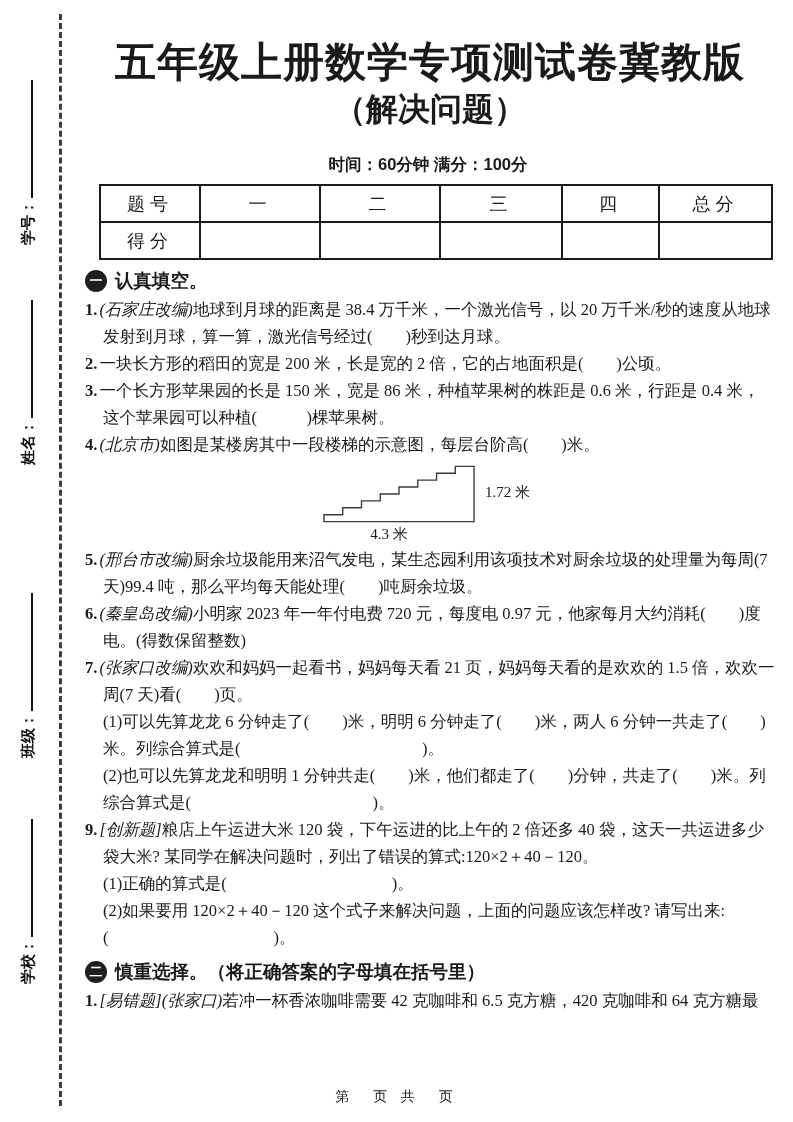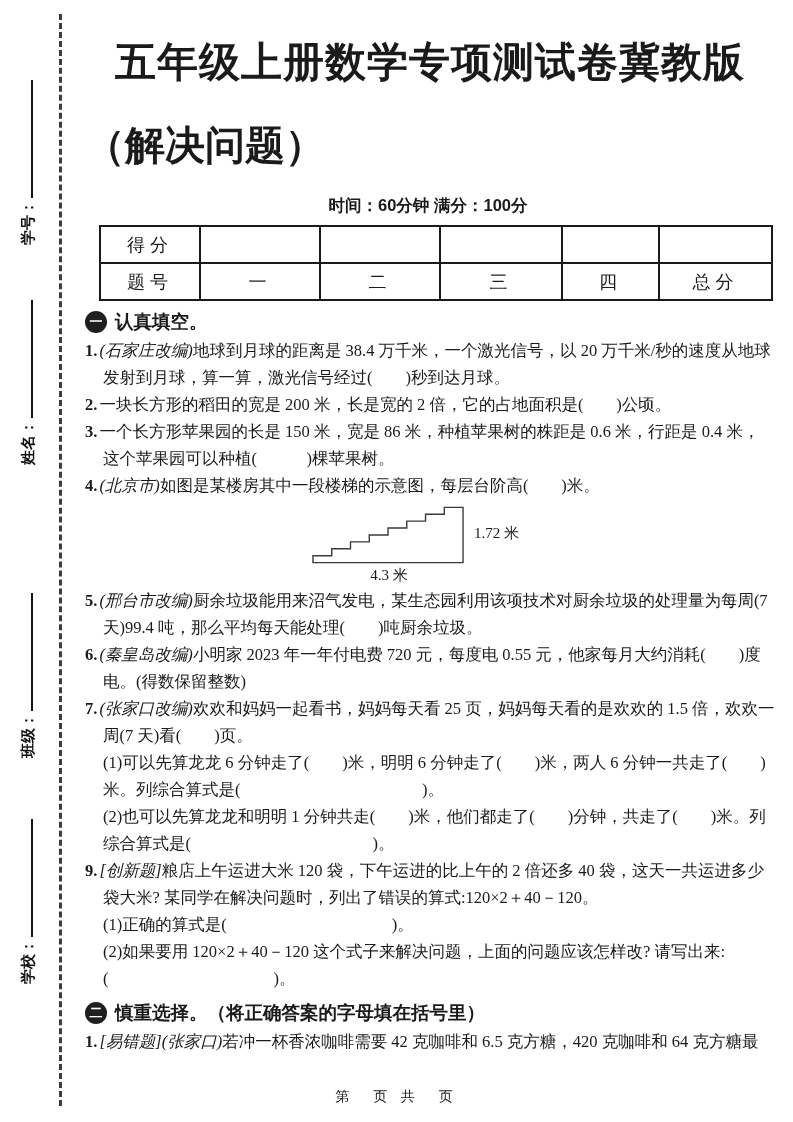--- a/index.html
+++ b/index.html
@@ -8,39 +8,39 @@
   
   .cut-line{position:absolute;left:59px;top:14px;height:1092px;border-left:3px dashed #3c3c3c;}
   .side-field{position:absolute;left:16px;transform:rotate(-90deg);transform-origin:0 0;
         white-space:nowrap;font-family:"Liberation Sans","DejaVu Sans",sans-serif;
         font-size:15px;font-weight:bold;color:#111;}
   .uline{display:inline-block;width:118px;height:1em;border-bottom:2px solid #111;margin-left:2px;}
   
   .content{position:absolute;left:85px;top:26px;width:690px;}
   .title{font-family:"Liberation Sans","DejaVu Sans",sans-serif;font-weight:800;font-size:41px;
         line-height:1.2;text-align:center;margin:12px 0 0;letter-spacing:1px;}
-  .subtitle{font-family:"Liberation Sans","DejaVu Sans",sans-serif;font-weight:800;font-size:40px;
-        margin:31px 0 0;}
+  .subtitle{font-family:"Liberation Sans","DejaVu Sans",sans-serif;font-weight:800;font-size:32px;
+        text-align:center;margin:1px 0 0;}
   .info{font-family:"Liberation Sans","DejaVu Sans",sans-serif;font-weight:700;font-size:16.5px;
         text-align:center;margin:22px 4px 0 0;}
   table.score{border-collapse:collapse;width:672px;margin:8px 0 0 14px;table-layout:fixed;}
   table.score td{border:2.3px solid #1a1a1a;height:33px;text-align:center;vertical-align:middle;
         font-size:18px;letter-spacing:5px;}
   .sec-head{display:flex;align-items:center;margin:8px 0 3px;
         font-family:"Liberation Sans","DejaVu Sans",sans-serif;font-weight:800;font-size:18.5px;}
   .circ{flex:none;width:22px;height:22px;border-radius:50%;background:#1f1f1f;color:#fff;
         font-size:13px;line-height:22px;text-align:center;font-weight:700;margin-right:8px;}
   .question{font-size:16.5px;line-height:27px;}
   .qmain{padding-left:18px;text-indent:-18px;}
   .qsub{padding-left:18px;text-indent:0;}
   .qnum{font-weight:700;margin-right:2px;}
   .qprefix{font-style:italic;}
   
   .diagram{margin:2px 0 2px 226px;width:230px;}
-  .diagram-row{display:flex;align-items:center;}
+  .diagram-row{display:flex;align-items:center;justify-content:center;}
   .diagram svg{flex:none;}
   .dim-h{font-size:15px;margin-left:7px;white-space:nowrap;}
   .dim-w{width:156px;text-align:center;font-size:15px;line-height:20px;}
   .footer{position:absolute;bottom:16px;left:0;width:100%;text-align:center;
         font-size:14px;letter-spacing:5px;}
 </style>
 </head>
 <body>
 
 <div class="page">
@@ -72,34 +72,34 @@
       <colgroup>
           <col style="width:100px">
           <col style="width:120px">
           <col style="width:120px">
           <col style="width:122px">
           <col style="width:97px">
           <col style="width:113px">
         </colgroup>
       <tbody>
           <tr>
+        <td>题号</td>
+        <td>一</td>
+        <td>二</td>
+        <td>三</td>
+        <td>四</td>
+        <td>总分</td>
+      </tr>
+      <tr>
         <td>得分</td>
         <td></td>
         <td></td>
         <td></td>
         <td></td>
         <td></td>
-      </tr>
-      <tr>
-        <td>题号</td>
-        <td>一</td>
-        <td>二</td>
-        <td>三</td>
-        <td>四</td>
-        <td>总分</td>
       </tr>
     </tbody>
       </table>
 
     <div class="sec-head">
       <span class="circ">一</span>
       <span>认真填空。</span>
     </div>
 
     <div class="question">
@@ -120,24 +120,24 @@
           </svg>
           <span class="dim-h">1.72 米</span>
         </div>
         <div class="dim-w">4.3 米</div>
       </div>
     </div>
     <div class="question">
       <div class="qmain"><span class="qnum">5.</span><span class="qprefix">(邢台市改编)</span><span>厨余垃圾能用来沼气发电，某生态园利用该项技术对厨余垃圾的处理量为每周(7 天)99.4 吨，那么平均每天能处理(　　)吨厨余垃圾。</span></div>
     </div>
     <div class="question">
-      <div class="qmain"><span class="qnum">6.</span><span class="qprefix">(秦皇岛改编)</span><span>小明家 2023 年一年付电费 720 元，每度电 0.55 元，他家每月大约消耗(　　)度电。(得数保留整数)</span></div>
+      <div class="qmain"><span class="qnum">6.</span><span class="qprefix">(秦皇岛改编)</span><span>小明家 2023 年一年付电费 720 元，每度电 0.97 元，他家每月大约消耗(　　)度电。(得数保留整数)</span></div>
     </div>
     <div class="question">
-      <div class="qmain"><span class="qnum">7.</span><span class="qprefix">(张家口改编)</span><span>欢欢和妈妈一起看书，妈妈每天看 25 页，妈妈每天看的是欢欢的 1.5 倍，欢欢一周(7 天)看(　　)页。</span></div>
+      <div class="qmain"><span class="qnum">7.</span><span class="qprefix">(张家口改编)</span><span>欢欢和妈妈一起看书，妈妈每天看 21 页，妈妈每天看的是欢欢的 1.5 倍，欢欢一周(7 天)看(　　)页。</span></div>
     </div>
     <div class="question">
       <div class="qsub">(1)可以先算龙龙 6 分钟走了(　　)米，明明 6 分钟走了(　　)米，两人 6 分钟一共走了(　　)米。列综合算式是(　　　　　　　　　　　)。</div>
       <div class="qsub">(2)也可以先算龙龙和明明 1 分钟共走(　　)米，他们都走了(　　)分钟，共走了(　　)米。列综合算式是(　　　　　　　　　　　)。</div>
     </div>
     <div class="question">
       <div class="qmain"><span class="qnum">9.</span><span class="qprefix">[创新题]</span><span>粮店上午运进大米 120 袋，下午运进的比上午的 2 倍还多 40 袋，这天一共运进多少袋大米? 某同学在解决问题时，列出了错误的算式:120×2＋40－120。</span></div>
       <div class="qsub">(1)正确的算式是(　　　　　　　　　　)。</div>
       <div class="qsub">(2)如果要用 120×2＋40－120 这个式子来解决问题，上面的问题应该怎样改? 请写出来:(　　　　　　　　　　)。</div>
     </div>

